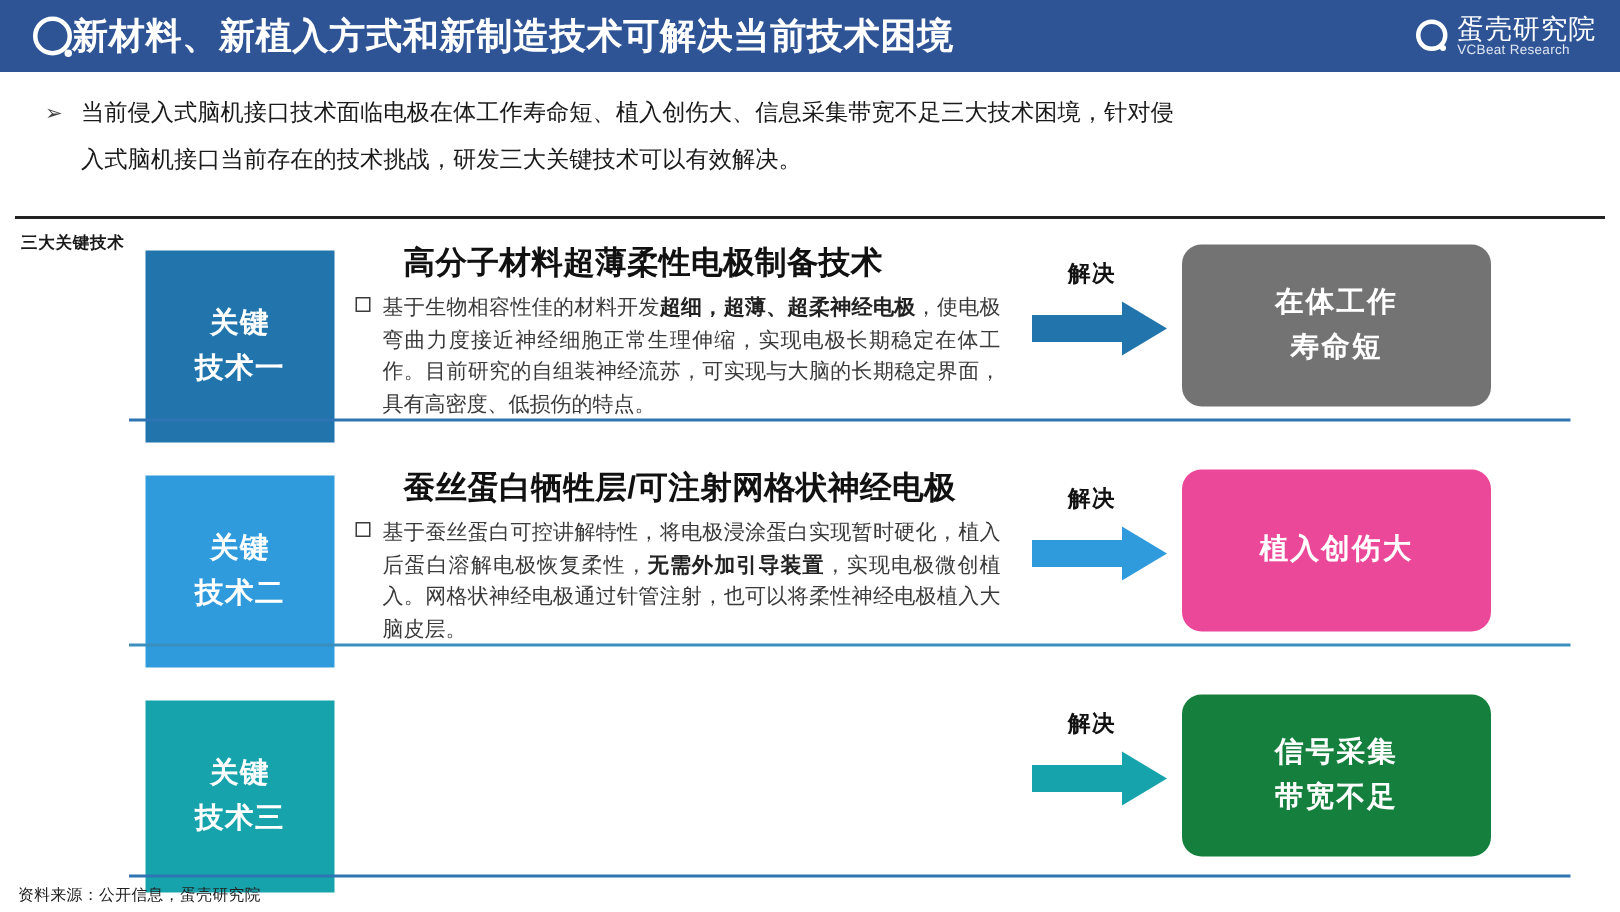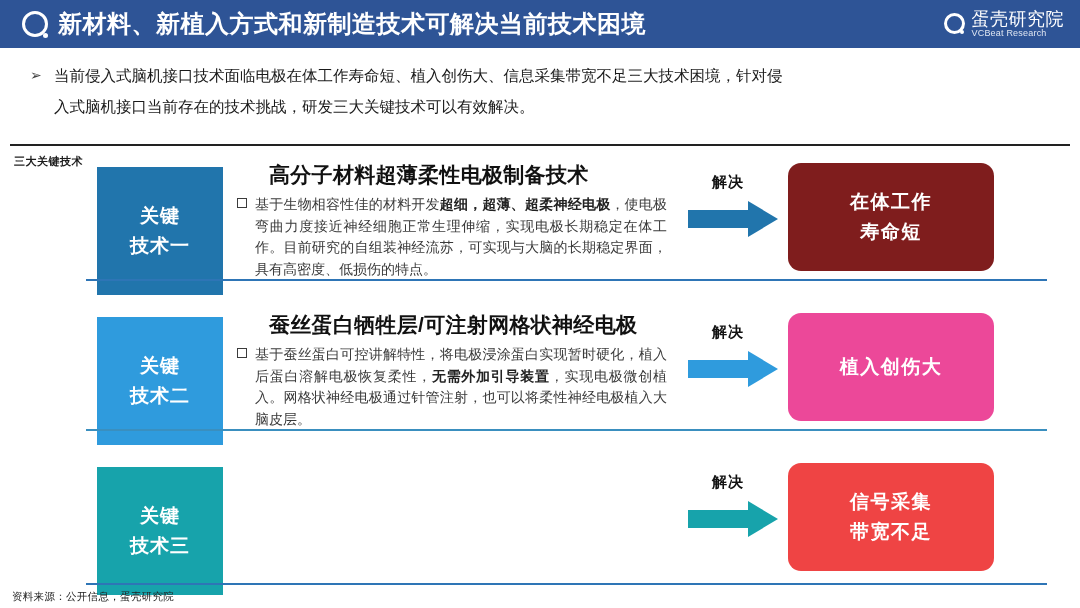--- a/index.html
+++ b/index.html
@@ -24,21 +24,20 @@
     background: #2e5496;
     display: flex;
     align-items: center;
     justify-content: space-between;
     box-sizing: border-box;
     padding: 0 16px 0 22px;
   }
   .header-left {
     display: flex;
     align-items: center;
-    gap: 10px;
   }
   .mark-o {
     width: 20px; height: 20px;
     border: 3.5px solid #ffffff;
     border-radius: 50%;
     position: relative;
     flex: 0 0 auto;
   }
   .mark-o::after {
     content: "";
@@ -288,21 +287,21 @@
         </div>
       <div class="body-text"><span>基于生物相容性佳的材料开发</span><b>超细，超薄、超柔神经电极</b><span>，使电极弯曲力度接近神经细胞正常生理伸缩，实现电极长期稳定在体工作。目前研究的自组装神经流苏，可实现与大脑的长期稳定界面，具有高密度、低损伤的特点。</span></div>
     </div>
   </div>
   <div class="arrow-wrap">
     <div class="arrow-label">解决</div>
     <svg class="arrow-shape" width="92" height="40" viewBox="0 0 92 40">
       <polygon points="0,11 60,11 60,2 90,20 60,38 60,29 0,29" fill="#2175ac"></polygon>
     </svg>
   </div>
-  <div class="result-box" style="background: #7f1d1d;">
+  <div class="result-box" style="background: #737373;">
     <div>在体工作</div>
     <div>寿命短</div>
   </div>
 </div>
 <div class="divider d1" style="background: rgb(46, 117, 182);"></div>
 
 <div class="row row2">
   <div class="tile" style="background: rgb(47, 155, 221);">
     <div>关键</div>
     <div>技术二</div>
@@ -333,20 +332,20 @@
   <div class="tile" style="background: rgb(23, 163, 171);">
     <div>关键</div>
     <div>技术三</div>
   </div>
   <div class="arrow-wrap">
     <div class="arrow-label">解决</div>
     <svg class="arrow-shape" width="92" height="40" viewBox="0 0 92 40">
       <polygon points="0,11 60,11 60,2 90,20 60,38 60,29 0,29" fill="#17a3ab"></polygon>
     </svg>
   </div>
-  <div class="result-box" style="background: #ef4444;">
+  <div class="result-box" style="background: #15803d;">
     <div>信号采集</div>
     <div>带宽不足</div>
   </div>
 </div>
 <div class="divider d3" style="background: rgb(46, 117, 182);"></div>
 
 <div class="footer">资料来源：公开信息，蛋壳研究院</div>
 
 </body></html>

